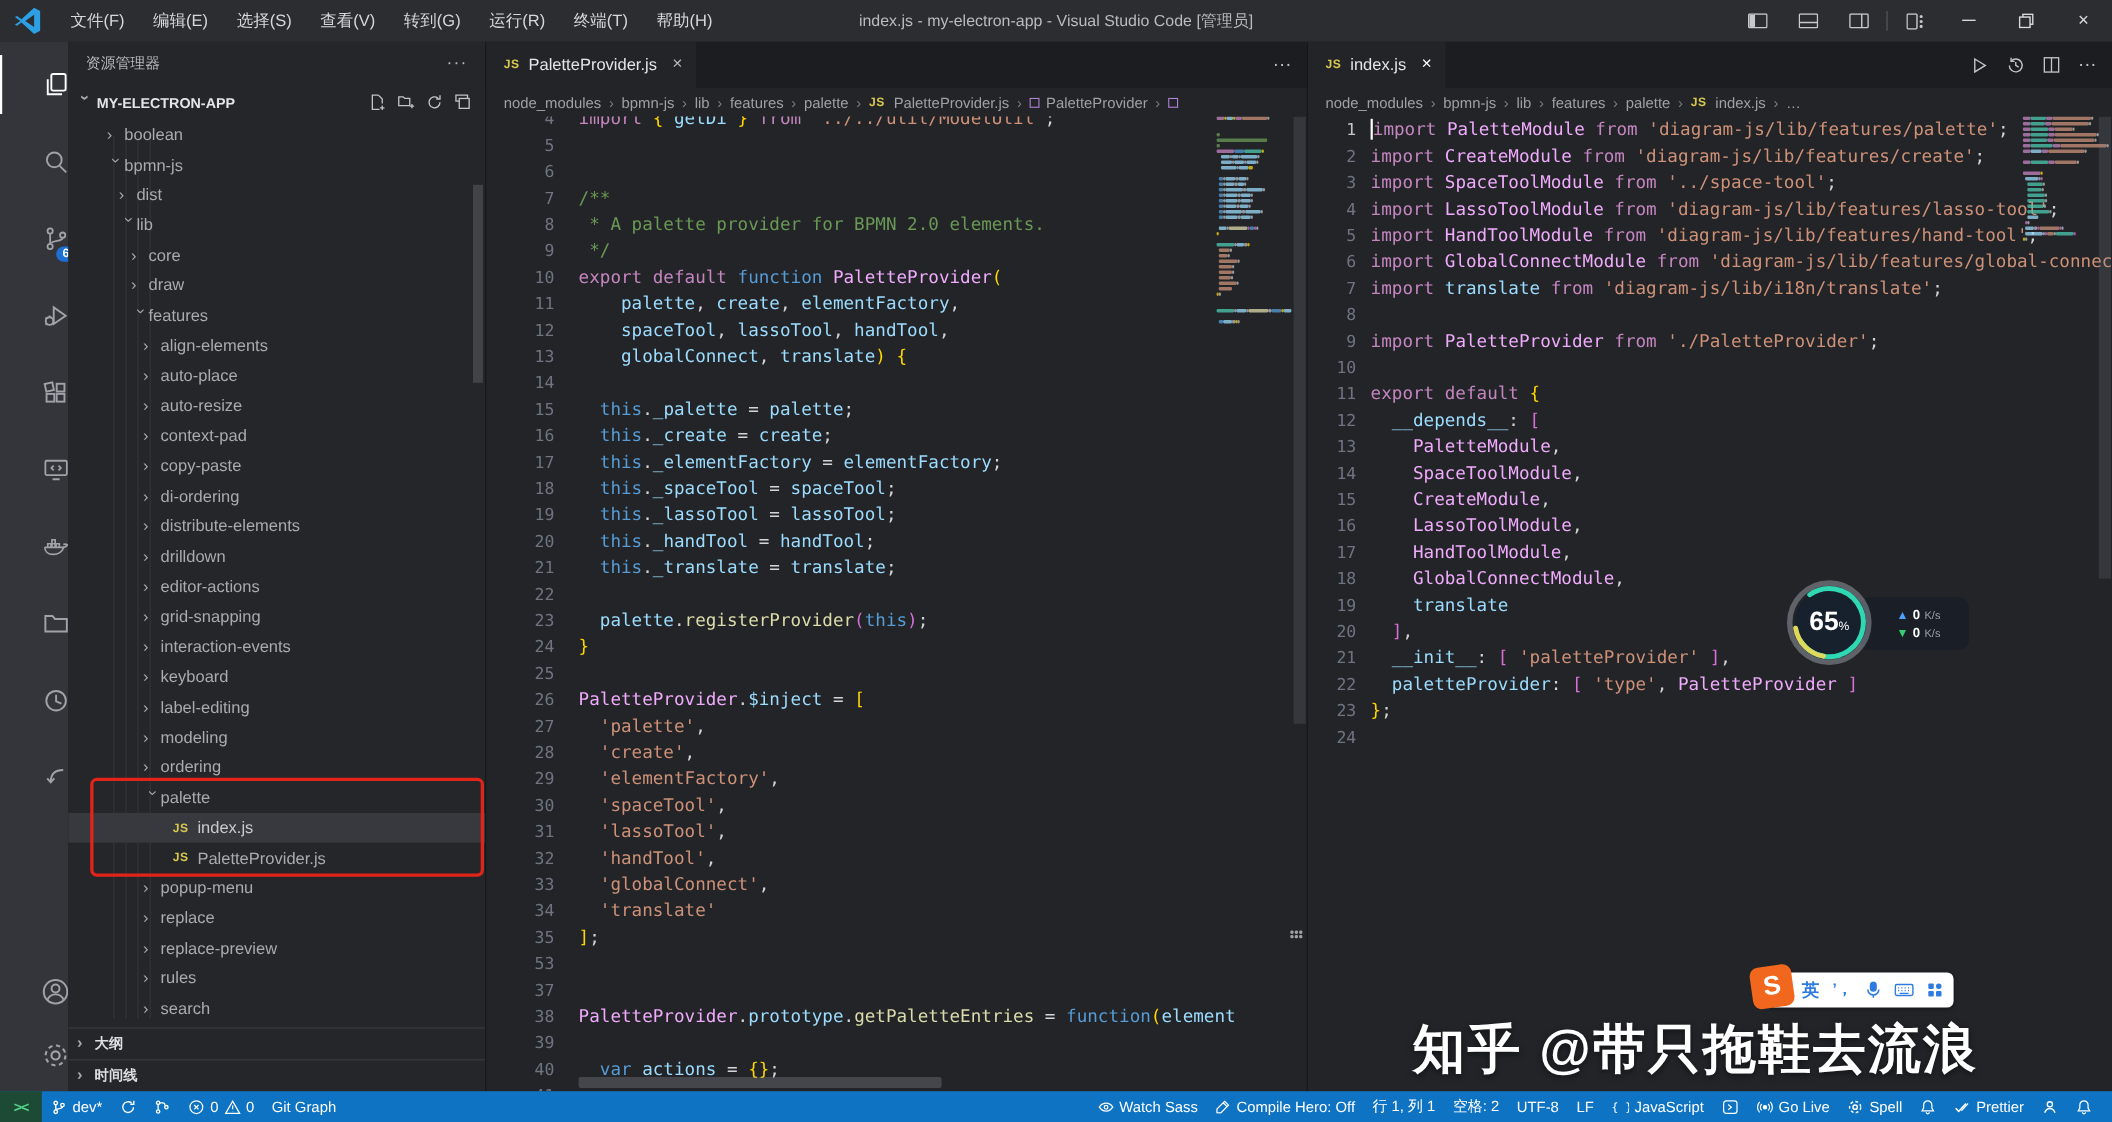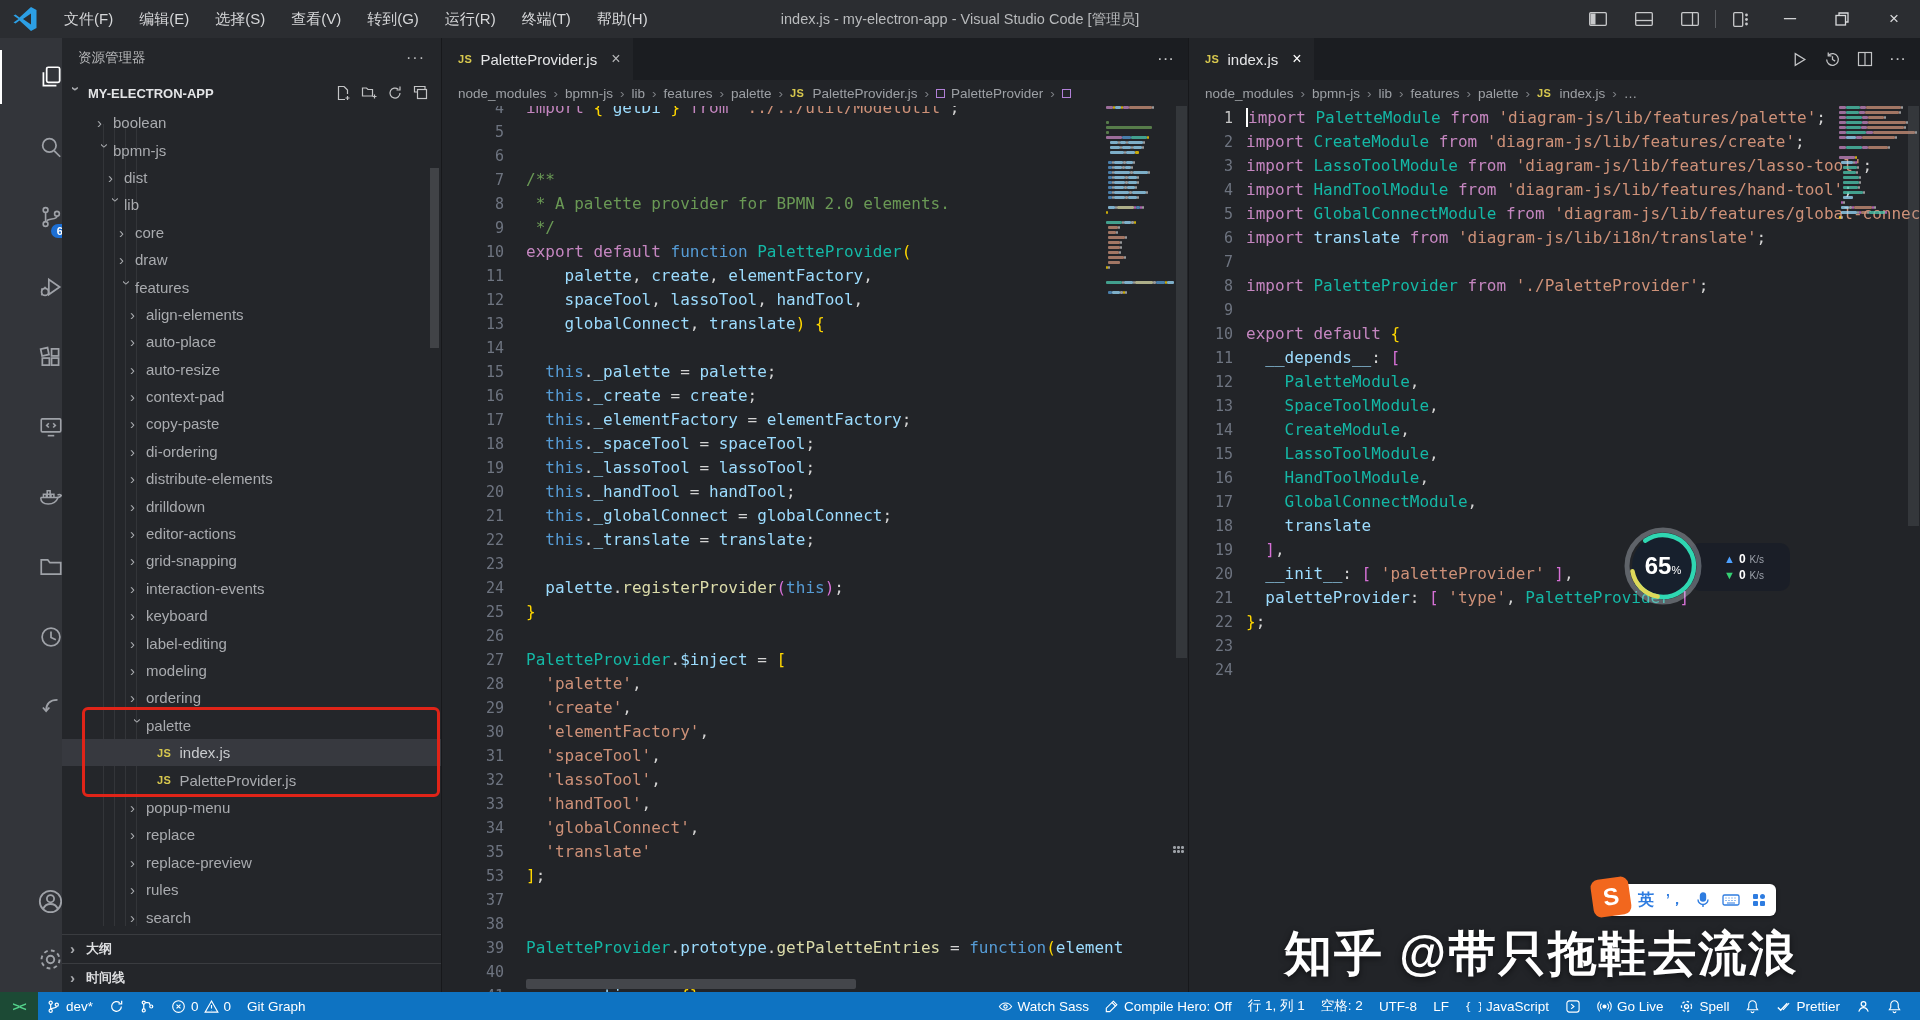--- a/index.html
+++ b/index.html
@@ -57,21 +57,21 @@
   .tab-actions { margin-left:auto; display:flex; align-items:center; gap:16px; padding-right:14px; color:#c3c4c6; }
   .breadcrumb { position:absolute; top:42px; left:0; right:0; height:26px; display:flex; align-items:center;
                 padding-left:16px; font-size:13.5px; color:#9da0a5; white-space:nowrap; overflow:hidden; }
   .bc-sep { margin:0 7px; color:#7c7f84; }
   .bc-sym { display:inline-block; width:9px; height:9px; border:1.5px solid #b180d7; margin-right:6px; }
   .editor { position:absolute; top:68px; left:0; right:0; bottom:0; overflow:hidden; }
   .lines, .gutter { position:absolute; top:0; }
   .gutter { left:0; text-align:right; color:#6e7480; font-family:"DejaVu Sans Mono", monospace; font-size:15px; }
   .lines { font-family:"DejaVu Sans Mono", monospace; font-size:16px; }
   .cline, .gline { height:24px; line-height:24px; white-space:pre; }
-  .tk-kw{color:#c586c0} .tk-st{color:#569cd6} .tk-id{color:#9cdcfe} .tk-ty{color:#14b8a6}
+  .tk-kw{color:#c586c0} .tk-st{color:#569cd6} .tk-id{color:#9cdcfe} .tk-ty{color:#f0abfc}
   .tk-s{color:#ce9178} .tk-cm{color:#6a9955} .tk-fn{color:#dcdcaa} .tk-c0{color:#d4d4d4}
   .tk-b1{color:#ffd700} .tk-b2{color:#d670d6}
   .cursor { display:inline-block; width:2px; height:19px; background:#ffffff; vertical-align:text-bottom; }
   .minimap { position:absolute; top:0; }
   .mm-line { height:5px; white-space:nowrap; }
   .mm-line span { display:inline-block; height:2.6px; vertical-align:top; border-radius:1px; opacity:0.75; }
   .vscroll { position:absolute; width:11px; background:rgba(140,143,148,0.18); }
   .hscroll { position:absolute; height:10px; background:rgba(140,143,148,0.32); border-radius:2px; }
   .drag-dots { position:absolute; width:14px; height:10px; display:grid; grid-template-columns:repeat(3,4px); grid-template-rows:repeat(2,4px); }
   .drag-dots i { width:2.5px; height:2.5px; background:#9ea2a8; border-radius:50%; }
@@ -499,21 +499,20 @@
           <div class="cline"><span class="tk-c0">    </span><span class="tk-id">palette</span><span class="tk-c0">, </span><span class="tk-id">create</span><span class="tk-c0">, </span><span class="tk-id">elementFactory</span><span class="tk-c0">,</span></div>
           <div class="cline"><span class="tk-c0">    </span><span class="tk-id">spaceTool</span><span class="tk-c0">, </span><span class="tk-id">lassoTool</span><span class="tk-c0">, </span><span class="tk-id">handTool</span><span class="tk-c0">,</span></div>
           <div class="cline"><span class="tk-c0">    </span><span class="tk-id">globalConnect</span><span class="tk-c0">, </span><span class="tk-id">translate</span><span class="tk-b1">) {</span></div>
           <div class="cline"></div>
           <div class="cline"><span class="tk-c0">  </span><span class="tk-st">this</span><span class="tk-c0">.</span><span class="tk-id">_palette</span><span class="tk-c0"> = </span><span class="tk-id">palette</span><span class="tk-c0">;</span></div>
           <div class="cline"><span class="tk-c0">  </span><span class="tk-st">this</span><span class="tk-c0">.</span><span class="tk-id">_create</span><span class="tk-c0"> = </span><span class="tk-id">create</span><span class="tk-c0">;</span></div>
           <div class="cline"><span class="tk-c0">  </span><span class="tk-st">this</span><span class="tk-c0">.</span><span class="tk-id">_elementFactory</span><span class="tk-c0"> = </span><span class="tk-id">elementFactory</span><span class="tk-c0">;</span></div>
           <div class="cline"><span class="tk-c0">  </span><span class="tk-st">this</span><span class="tk-c0">.</span><span class="tk-id">_spaceTool</span><span class="tk-c0"> = </span><span class="tk-id">spaceTool</span><span class="tk-c0">;</span></div>
           <div class="cline"><span class="tk-c0">  </span><span class="tk-st">this</span><span class="tk-c0">.</span><span class="tk-id">_lassoTool</span><span class="tk-c0"> = </span><span class="tk-id">lassoTool</span><span class="tk-c0">;</span></div>
           <div class="cline"><span class="tk-c0">  </span><span class="tk-st">this</span><span class="tk-c0">.</span><span class="tk-id">_handTool</span><span class="tk-c0"> = </span><span class="tk-id">handTool</span><span class="tk-c0">;</span></div>
-          <div class="cline"><span class="tk-c0">  </span><span class="tk-st">this</span><span class="tk-c0">.</span><span class="tk-id">_globalConnect</span><span class="tk-c0"> = </span><span class="tk-id">globalConnect</span><span class="tk-c0">;</span></div>
           <div class="cline"><span class="tk-c0">  </span><span class="tk-st">this</span><span class="tk-c0">.</span><span class="tk-id">_translate</span><span class="tk-c0"> = </span><span class="tk-id">translate</span><span class="tk-c0">;</span></div>
           <div class="cline"></div>
           <div class="cline"><span class="tk-c0">  </span><span class="tk-id">palette</span><span class="tk-c0">.</span><span class="tk-fn">registerProvider</span><span class="tk-b2">(</span><span class="tk-st">this</span><span class="tk-b2">)</span><span class="tk-c0">;</span></div>
           <div class="cline"><span class="tk-b1">}</span></div>
           <div class="cline"></div>
           <div class="cline"><span class="tk-ty">PaletteProvider</span><span class="tk-c0">.</span><span class="tk-id">$inject</span><span class="tk-c0"> = </span><span class="tk-b1">[</span></div>
           <div class="cline"><span class="tk-c0">  </span><span class="tk-s">'palette'</span><span class="tk-c0">,</span></div>
           <div class="cline"><span class="tk-c0">  </span><span class="tk-s">'create'</span><span class="tk-c0">,</span></div>
           <div class="cline"><span class="tk-c0">  </span><span class="tk-s">'elementFactory'</span><span class="tk-c0">,</span></div>
           <div class="cline"><span class="tk-c0">  </span><span class="tk-s">'spaceTool'</span><span class="tk-c0">,</span></div>
@@ -643,20 +642,21 @@
           <div class="gline">19</div>
           <div class="gline">20</div>
           <div class="gline">21</div>
           <div class="gline">22</div>
           <div class="gline">23</div>
           <div class="gline">24</div>
         </div>
       <div class="lines" id="code1" style="left: 57px; right: 84px; top: 0px;">
           <div class="cline"><span class="cursor"></span><span class="tk-kw">import </span><span class="tk-ty">PaletteModule</span><span class="tk-kw"> from </span><span class="tk-s">'diagram-js/lib/features/palette'</span><span class="tk-c0">;</span></div>
           <div class="cline"><span class="tk-kw">import </span><span class="tk-ty">CreateModule</span><span class="tk-kw"> from </span><span class="tk-s">'diagram-js/lib/features/create'</span><span class="tk-c0">;</span></div>
+          <div class="cline"><span class="tk-kw">import </span><span class="tk-ty">SpaceToolModule</span><span class="tk-kw"> from </span><span class="tk-s">'../space-tool'</span><span class="tk-c0">;</span></div>
           <div class="cline"><span class="tk-kw">import </span><span class="tk-ty">LassoToolModule</span><span class="tk-kw"> from </span><span class="tk-s">'diagram-js/lib/features/lasso-tool'</span><span class="tk-c0">;</span></div>
           <div class="cline"><span class="tk-kw">import </span><span class="tk-ty">HandToolModule</span><span class="tk-kw"> from </span><span class="tk-s">'diagram-js/lib/features/hand-tool'</span><span class="tk-c0">;</span></div>
           <div class="cline"><span class="tk-kw">import </span><span class="tk-ty">GlobalConnectModule</span><span class="tk-kw"> from </span><span class="tk-s">'diagram-js/lib/features/global-connect'</span></div>
           <div class="cline"><span class="tk-kw">import </span><span class="tk-id">translate</span><span class="tk-kw"> from </span><span class="tk-s">'diagram-js/lib/i18n/translate'</span><span class="tk-c0">;</span></div>
           <div class="cline"></div>
           <div class="cline"><span class="tk-kw">import </span><span class="tk-ty">PaletteProvider</span><span class="tk-kw"> from </span><span class="tk-s">'./PaletteProvider'</span><span class="tk-c0">;</span></div>
           <div class="cline"></div>
           <div class="cline"><span class="tk-kw">export default </span><span class="tk-b1">{</span></div>
           <div class="cline"><span class="tk-c0">  </span><span class="tk-id">__depends__</span><span class="tk-c0">: </span><span class="tk-b2">[</span></div>
           <div class="cline"><span class="tk-c0">    </span><span class="tk-ty">PaletteModule</span><span class="tk-c0">,</span></div>

